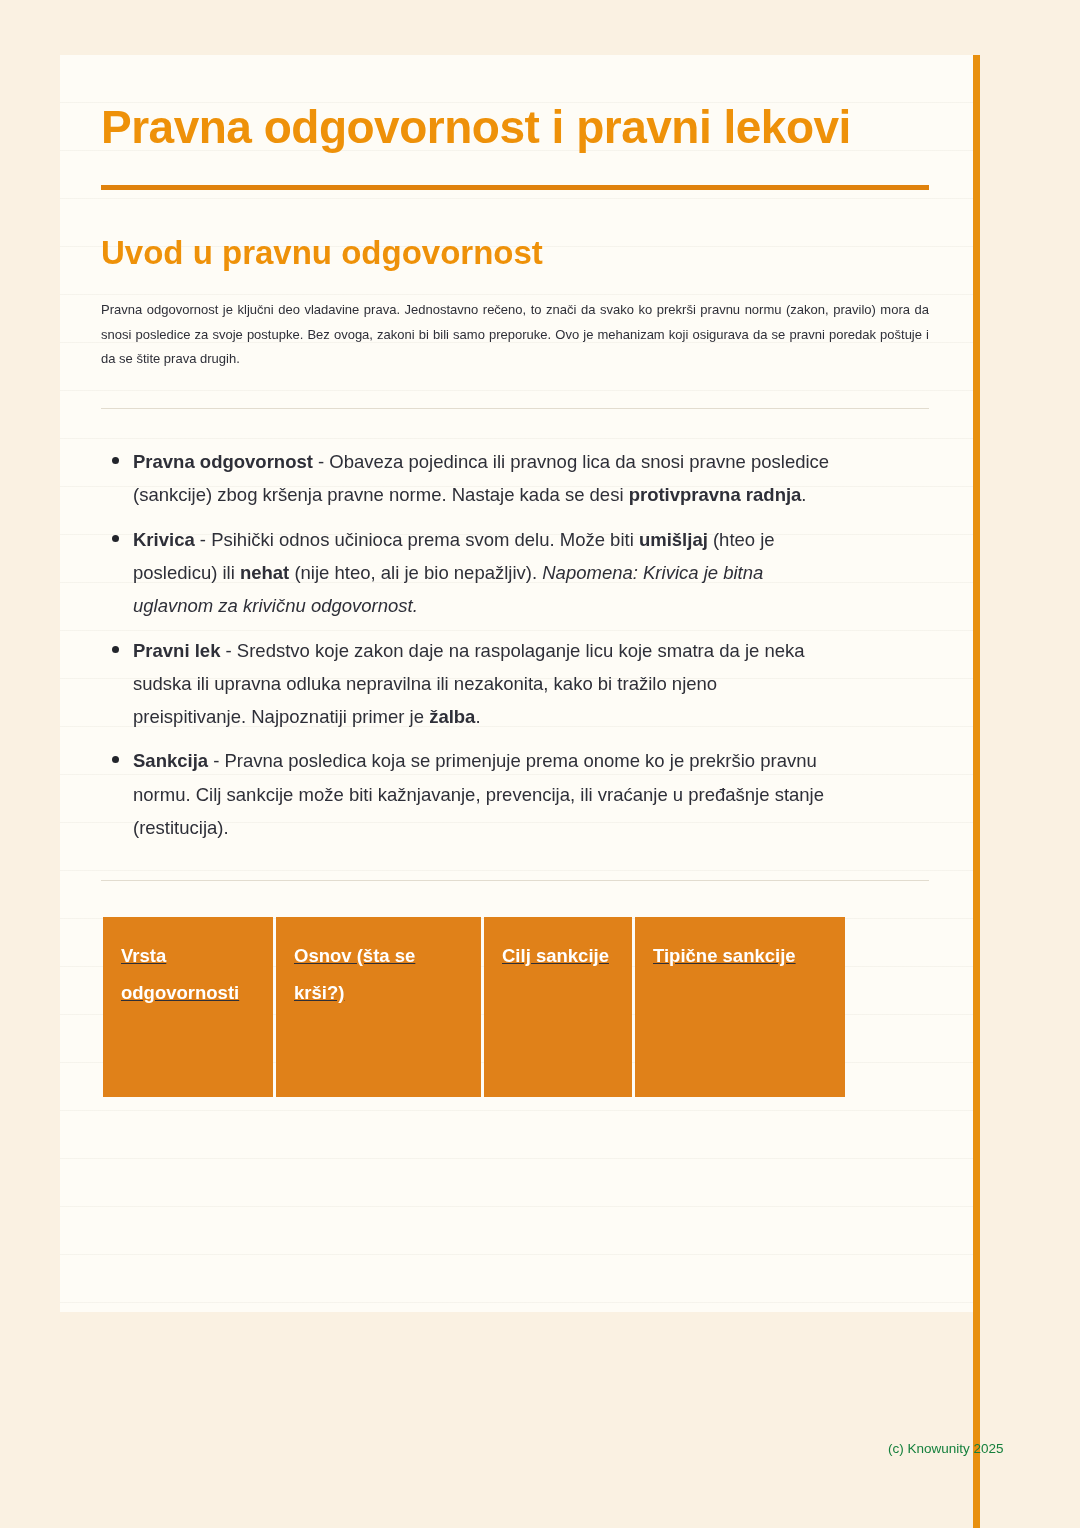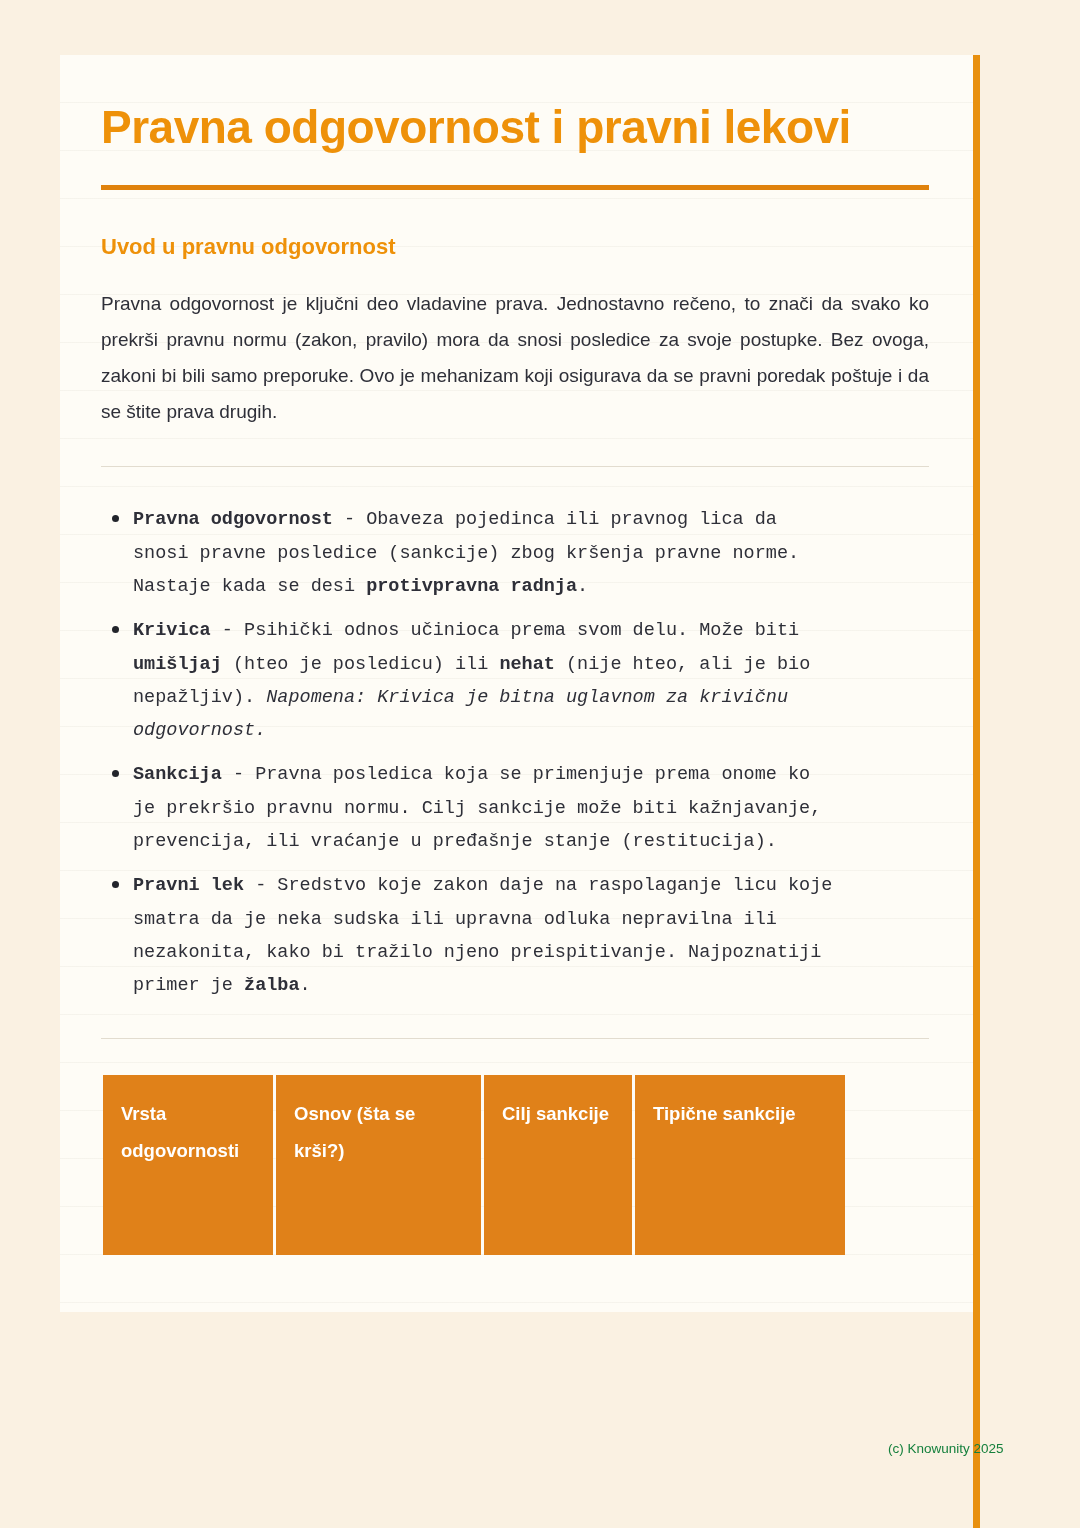--- a/index.html
+++ b/index.html
@@ -35,63 +35,63 @@
     line-height: 1.26;
     color: #EE9109;
   }
   .title-rule {
     height: 5px;
     background: #E0820C;
     margin: 28px 0 44px 0;
   }
   h2.section-heading {
     margin: 0 0 26px 0;
-    font-size: 22px;
+    font-size: 33px;
     font-weight: 800;
     color: #EE9109;
   }
   p.body {
     margin: 0;
-    font-size: 19px;
+    font-size: 13px;
     line-height: 1.9;
   }
   p.justify { text-align: justify; }
   hr.divider {
     border: none;
     border-top: 1px solid #E2DCCF;
     margin: 36px 0;
   }
   ul.concepts {
     list-style: none;
     margin: 2px 96px 0 8px;
     padding: 0;
   }
   ul.concepts li {
     position: relative;
     padding-left: 24px;
     font-size: 18.5px;
     line-height: 1.8;
     margin-bottom: 11px;
-    font-family: Liberation Mono, monospace;
   }
   ul.concepts li::before {
     content: "";
     position: absolute;
     left: 3px;
     top: 12px;
     width: 7px;
     height: 7px;
     border-radius: 50%;
     background: #22242B;
   }
   table.resp-table {
     border-collapse: separate;
     border-spacing: 3px 0;
     table-layout: fixed;
     margin: 34px 0 0 -1px;
+    text-decoration: underline;
   }
   table.resp-table th {
     background: #E08119;
     color: #FFFFFF;
     font-size: 18.5px;
     font-weight: 700;
     text-align: left;
     vertical-align: top;
     padding: 20px 18px;
     line-height: 2;
@@ -127,22 +127,22 @@
     <h2 class="section-heading">Uvod u pravnu odgovornost</h2>
     <p class="body justify">Pravna odgovornost je ključni deo vladavine prava. Jednostavno rečeno, to znači da svako ko prekrši pravnu normu (zakon, pravilo) mora da snosi posledice za svoje postupke. Bez ovoga, zakoni bi bili samo preporuke. Ovo je mehanizam koji osigurava da se pravni poredak poštuje i da se štite prava drugih.</p>
   </section>
 
   <hr class="divider">
 
   <section>
     <ul class="concepts">
       <li><span style="font-weight: 700;">Pravna odgovornost</span><span> - Obaveza pojedinca ili pravnog lica da snosi pravne posledice (sankcije) zbog kršenja pravne norme. Nastaje kada se desi </span><span style="font-weight: 700;">protivpravna radnja</span><span>.</span></li>
       <li><span style="font-weight: 700;">Krivica</span><span> - Psihički odnos učinioca prema svom delu. Može biti </span><span style="font-weight: 700;">umišljaj</span><span> (hteo je posledicu) ili </span><span style="font-weight: 700;">nehat</span><span> (nije hteo, ali je bio nepažljiv). </span><span style="font-style: italic;">Napomena: Krivica je bitna uglavnom za krivičnu odgovornost.</span></li>
+      <li><span style="font-weight: 700;">Pravni lek</span><span> - Sredstvo koje zakon daje na raspolaganje licu koje smatra da je neka sudska ili upravna odluka nepravilna ili nezakonita, kako bi tražilo njeno preispitivanje. Najpoznatiji primer je </span><span style="font-weight: 700;">žalba</span><span>.</span></li>
       <li><span style="font-weight: 700;">Sankcija</span><span> - Pravna posledica koja se primenjuje prema onome ko je prekršio pravnu normu. Cilj sankcije može biti kažnjavanje, prevencija, ili vraćanje u pređašnje stanje (restitucija).</span></li>
-      <li><span style="font-weight: 700;">Pravni lek</span><span> - Sredstvo koje zakon daje na raspolaganje licu koje smatra da je neka sudska ili upravna odluka nepravilna ili nezakonita, kako bi tražilo njeno preispitivanje. Najpoznatiji primer je </span><span style="font-weight: 700;">žalba</span><span>.</span></li>
     </ul>
   </section>
 
   <hr class="divider">
 
   <section>
 
     <table class="resp-table">
       <colgroup>
         <col style="width:170px">

